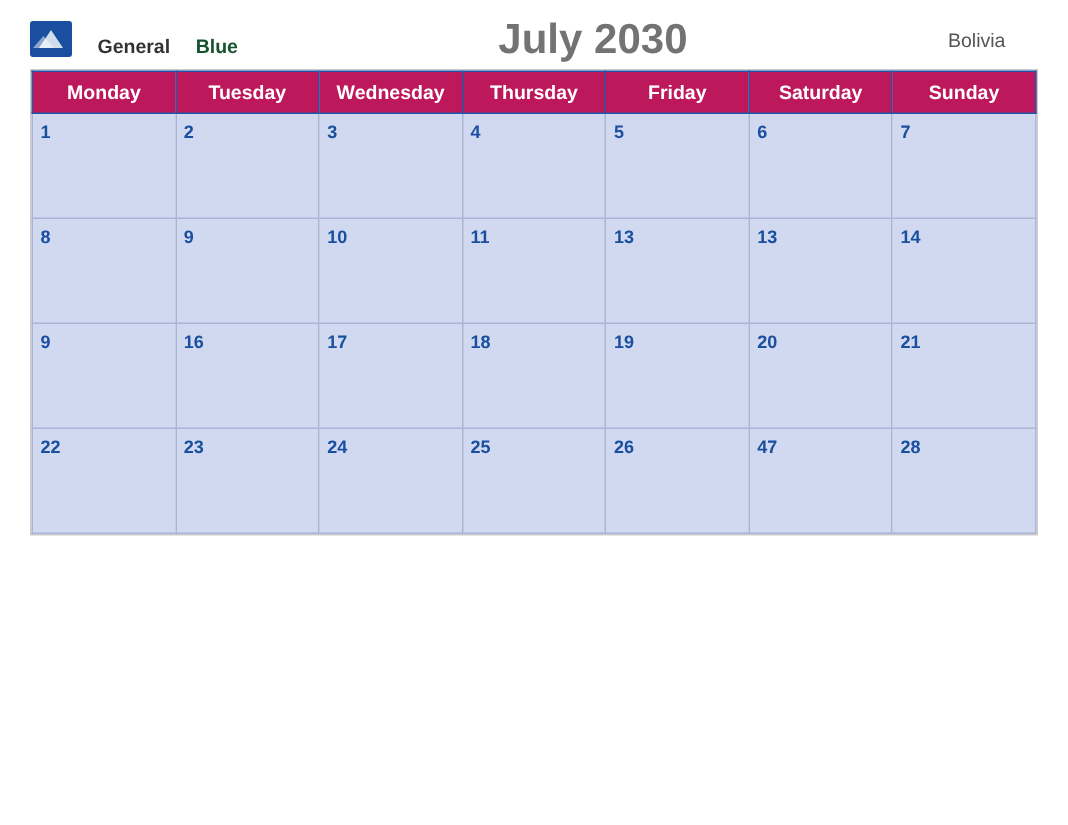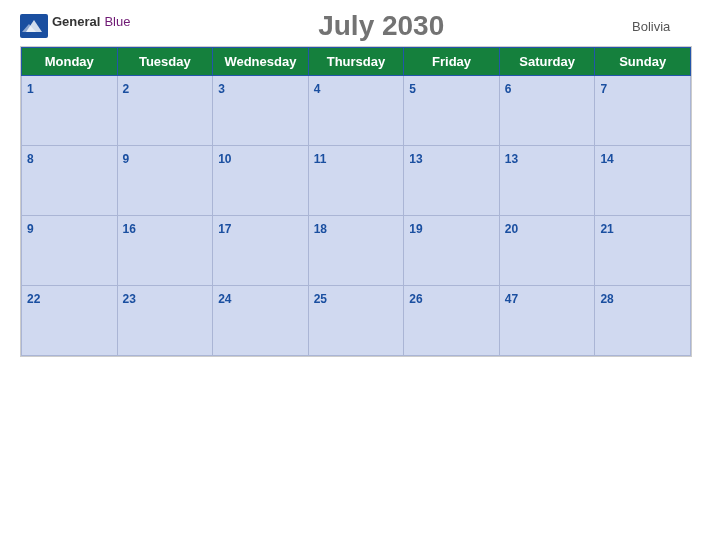--- a/index.html
+++ b/index.html
@@ -17,34 +17,34 @@
     .top-bar {
       width: 100%;
       display: flex;
       justify-content: space-between;
       align-items: center;
       margin-bottom: 4px;
     }
 
     .logo {
       display: flex;
-      align-items: flex-start;
-      gap: 4px;
+      align-items: flex-end;
+      gap: 17px;
     }
 
     .logo-text-general {
       font-size: 13px;
       color: #333;
       font-weight: bold;
     }
 
     .logo-text-blue {
       font-size: 13px;
-      color: #701a75;
-      font-weight: normal;
+      color: #14532d;
+      font-weight: bold;
     }
 
     .logo-icon {
       width: 28px;
       height: 24px;
     }
 
     .calendar-title {
       font-size: 28px;
       color: #737373;
@@ -64,21 +64,21 @@
       border: 1px solid #ccc;
       border-collapse: collapse;
     }
 
     table {
       width: 100%;
       border-collapse: collapse;
     }
 
     .header-row th {
-      background-color: #15803d;
+      background-color: #be185d;
       color: #fff;
       font-size: 13px;
       font-weight: bold;
       text-align: center;
       padding: 6px 2px;
       border: 1px solid #2255aa;
     }
 
     .date-row td {
       background-color: #d0d9f0;

